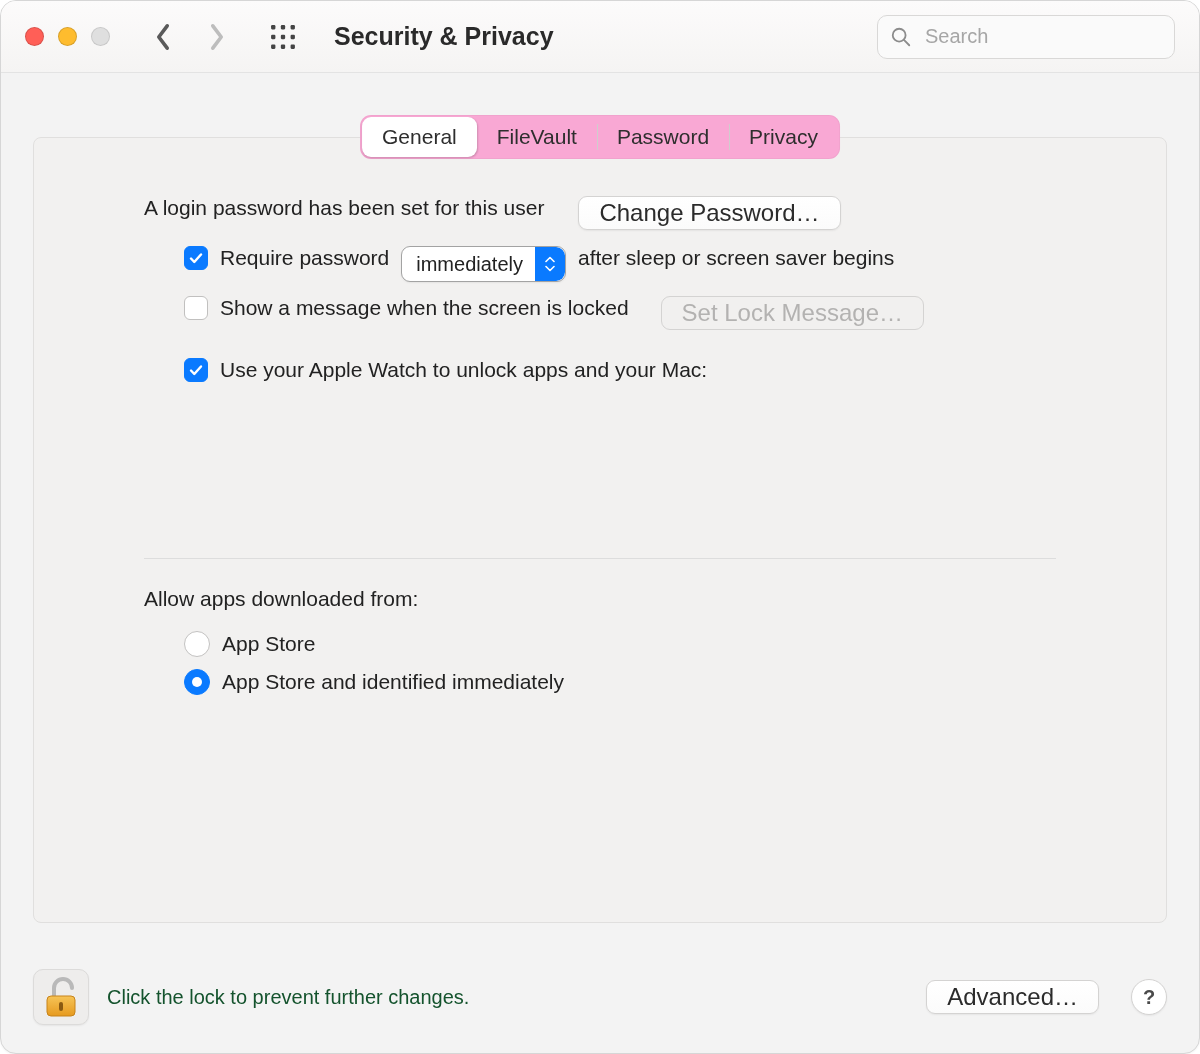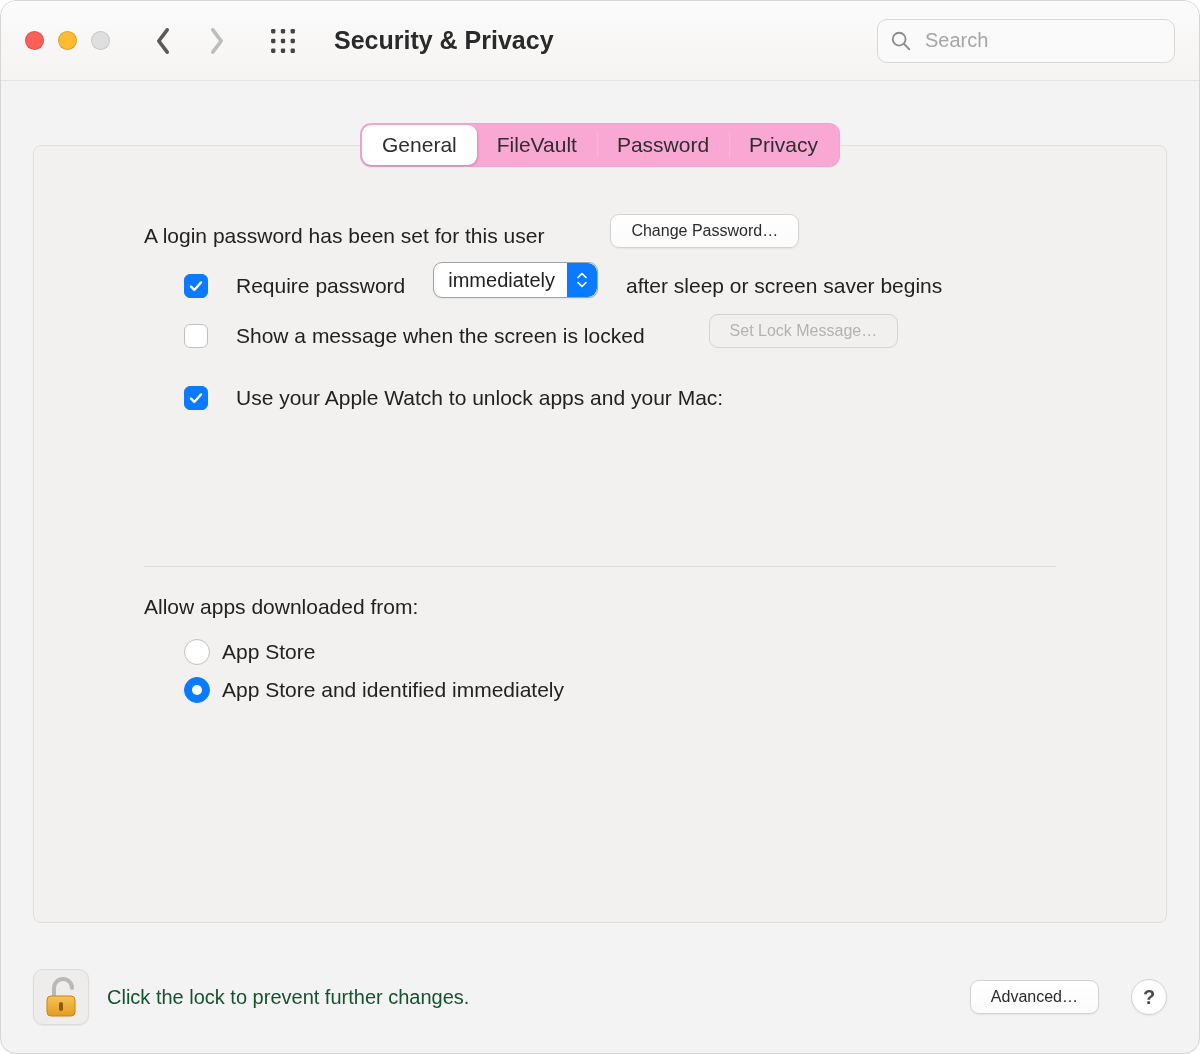--- a/index.html
+++ b/index.html
@@ -16,21 +16,21 @@
     background: #f3f3f3;
     border: 1px solid #d6d6d6;
     border-radius: 16px;
     overflow: hidden;
     display: flex; flex-direction: column;
     box-shadow: 0 1px 2px rgba(0,0,0,0.05);
   }
 
   
   .titlebar {
-    height: 80px;
+    height: 72px;
     padding: 16px 24px;
     display: flex; align-items: center;
     gap: 18px;
     border-bottom: 1px solid #e3e3e3;
     background: linear-gradient(#fcfbfb, #f5f4f3);
   }
   .traffic-lights { display: flex; gap: 14px; margin-right: 26px; }
   .dot { width: 19px; height: 19px; border-radius: 50%; border: 1px solid rgba(0,0,0,0.15); }
   .dot.red    { background: #ff5f57; }
   .dot.yellow { background: #febc2e; }
@@ -109,21 +109,21 @@
     left: 32px; right: 32px; top: 64px; bottom: 130px;
     border: 1px solid #e0dfde;
     border-radius: 8px;
     background: #f2f1f0;
     padding-top: 58px;
   }
 
   
   .section { padding: 0 110px 0 110px; font-size: 21px; color: #222; }
 
-  .row { display: flex; align-items: flex-end; gap: 28px; min-height: 44px; margin-top: 6px; }
+  .row { display: flex; align-items: flex-start; gap: 12px; min-height: 44px; margin-top: 6px; }
   .row.first { margin-top: 0; }
   .indent { margin-left: 40px; }
   .grow { flex: 1; }
 
   
   .checkbox {
     width: 24px; height: 24px; border-radius: 6px;
     border: 1px solid #c1c0bf; background: #ffffff;
     display: inline-flex; align-items: center; justify-content: center;
     flex-shrink: 0;
@@ -147,21 +147,21 @@
   }
 
   
   .btn {
     height: 29px;
     padding: 16px 20px;
     border-radius: 9px;
     border: 1px solid #d4d3d2;
     background: linear-gradient(#ffffff, #fbfbfb);
     box-shadow: 0 1px 2px rgba(0,0,0,0.06);
-    font-size: 16px;
+    font-size: 24px;
     color: #2b2b2b;
     display: inline-flex; align-items: center; justify-content: center;
     cursor: default;
   }
   .btn.disabled {
     color: #b3b2b1;
     background: #f1f0ef;
     box-shadow: none;
   }
 

